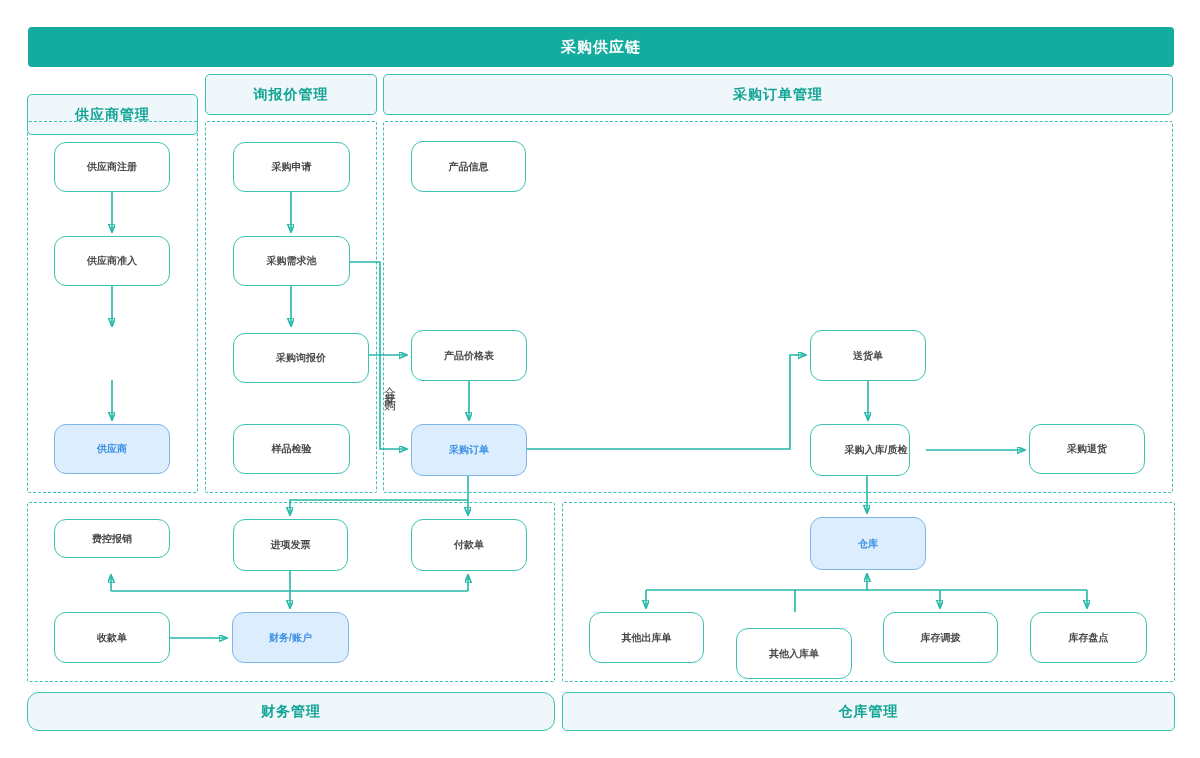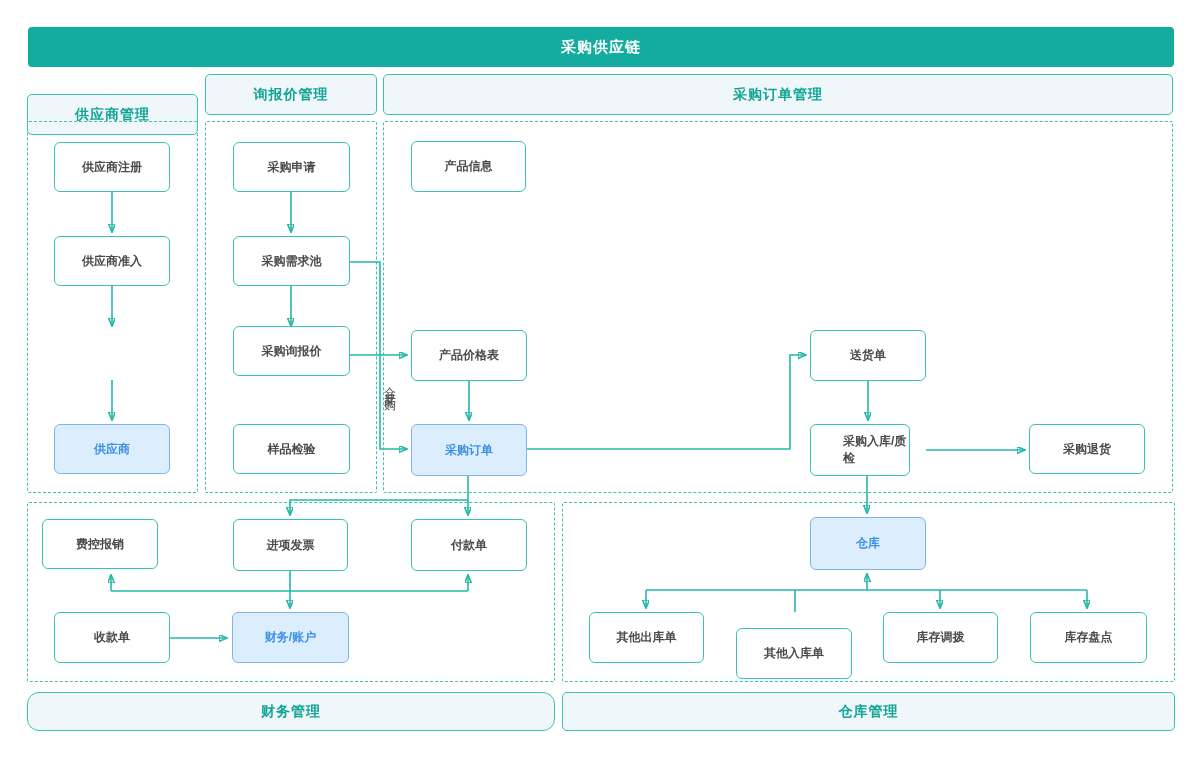--- a/index.html
+++ b/index.html
@@ -25,23 +25,23 @@
   }
   .lane{
     background:var(--section-fill);border:1.5px solid var(--node-border);border-radius:5px;
     display:flex;align-items:center;justify-content:center;
     font-size:14px;font-weight:bold;color:#12A495;letter-spacing:1px;
   }
   .zone{
     border:1.5px dashed var(--node-border);border-radius:2px;background:transparent;
   }
   .node{
-    background:#fff;border:1.5px solid var(--node-border);border-radius:6px;
+    background:#fff;border:1.5px solid var(--node-border);border-radius:12px;
     display:flex;align-items:center;justify-content:center;
-    font-size:12px;font-weight:600;color:var(--node-text);
+    font-size:10px;font-weight:600;color:var(--node-text);
     z-index:2;
   }
   .node.hl{
     background:var(--highlight-fill);border-color:var(--highlight-border);color:var(--highlight-text);
   }
   .edge-label{
     writing-mode:vertical-lr;letter-spacing:4px;font-size:12px;color:#4A4A4A;
     line-height:14px;z-index:2;
   }
   svg.wires{position:absolute;left:0;top:0;z-index:1;}
@@ -110,33 +110,33 @@
   <div class="abs zone" style="left:383px;top:121px;width:790px;height:372px;"></div>
   <div class="abs zone" style="left:27px;top:502px;width:528px;height:180px;"></div>
   <div class="abs zone" style="left:562px;top:502px;width:613px;height:180px;"></div>
 
   <div class="abs node" style="left:54px;top:142px;width:116px;height:50px;">供应商注册</div>
   <div class="abs node" style="left:54px;top:236px;width:116px;height:50px;">供应商准入</div>
   <div class="abs node hl" style="left:54px;top:424px;width:116px;height:50px;">供应商</div>
 
   <div class="abs node" style="left:233px;top:142px;width:117px;height:50px;">采购申请</div>
   <div class="abs node" style="left:233px;top:236px;width:117px;height:50px;">采购需求池</div>
-  <div class="abs node" style="left:233px;top:326px;width:117px;height:50px;">采购询报价</div>
+  <div class="abs node" style="left:233px;top:333px;width:136px;height:50px;">采购询报价</div>
   <div class="abs node" style="left:233px;top:424px;width:117px;height:50px;">样品检验</div>
 
   <div class="abs node" style="left:411px;top:141px;width:115px;height:51px;">产品信息</div>
   <div class="abs node" style="left:411px;top:330px;width:116px;height:51px;">产品价格表</div>
   <div class="abs node hl" style="left:411px;top:424px;width:116px;height:52px;">采购订单</div>
   <div class="abs node" style="left:810px;top:330px;width:116px;height:51px;">送货单</div>
   <div class="abs node" style="left:810px;top:424px;width:100px;height:52px;padding-left:32px;">采购入库/质检</div>
   <div class="abs node" style="left:1029px;top:424px;width:116px;height:50px;">采购退货</div>
 
   <div class="abs edge-label" style="left:383px;top:377px;height:70px;">合并采购</div>
 
-  <div class="abs node" style="left:42px;top:519px;width:116px;height:50px;">费控报销</div>
+  <div class="abs node" style="left:54px;top:519px;width:116px;height:39px;">费控报销</div>
   <div class="abs node" style="left:233px;top:519px;width:115px;height:52px;">进项发票</div>
   <div class="abs node" style="left:411px;top:519px;width:116px;height:52px;">付款单</div>
   <div class="abs node" style="left:54px;top:612px;width:116px;height:51px;">收款单</div>
   <div class="abs node hl" style="left:232px;top:612px;width:117px;height:51px;">财务/账户</div>
 
   <div class="abs node hl" style="left:810px;top:517px;width:116px;height:53px;">仓库</div>
   <div class="abs node" style="left:589px;top:612px;width:115px;height:51px;">其他出库单</div>
   <div class="abs node" style="left:736px;top:628px;width:116px;height:51px;">其他入库单</div>
   <div class="abs node" style="left:883px;top:612px;width:115px;height:51px;">库存调拨</div>
   <div class="abs node" style="left:1030px;top:612px;width:117px;height:51px;">库存盘点</div>

